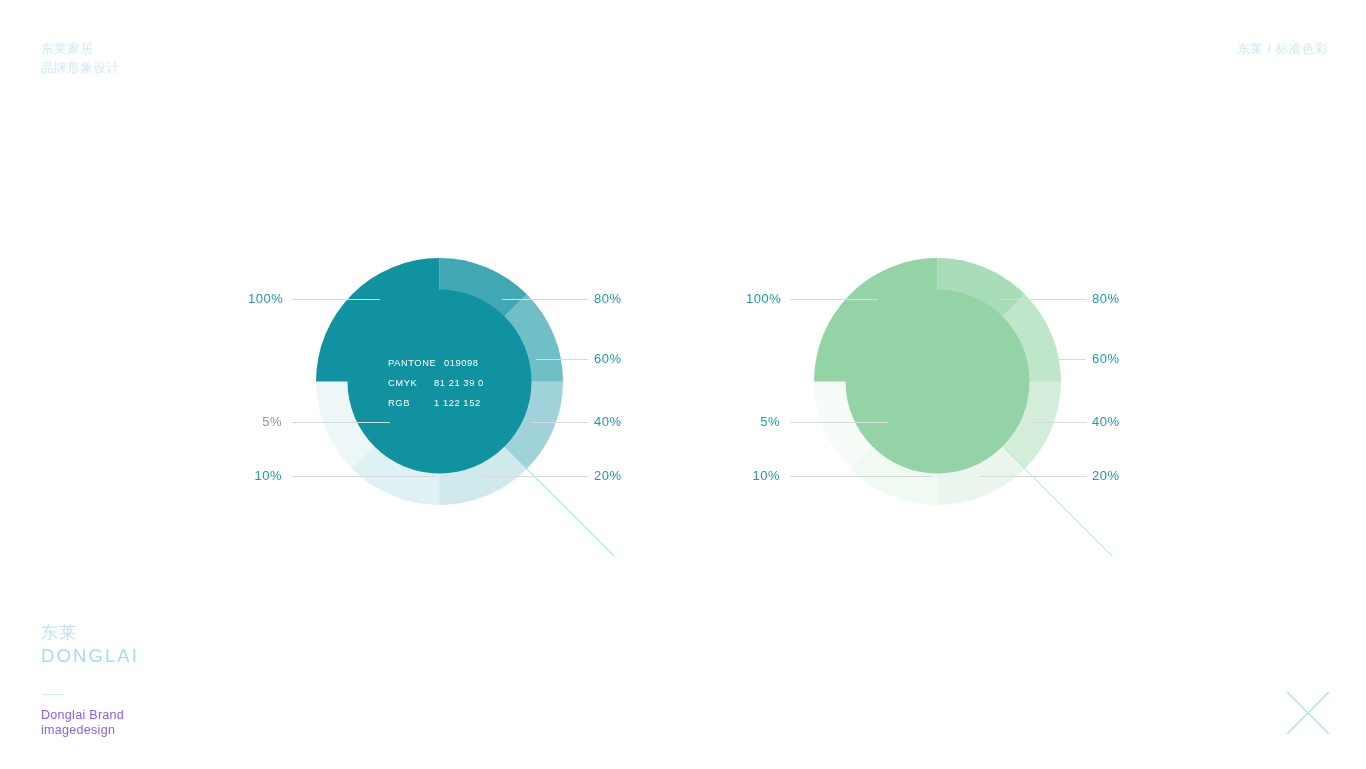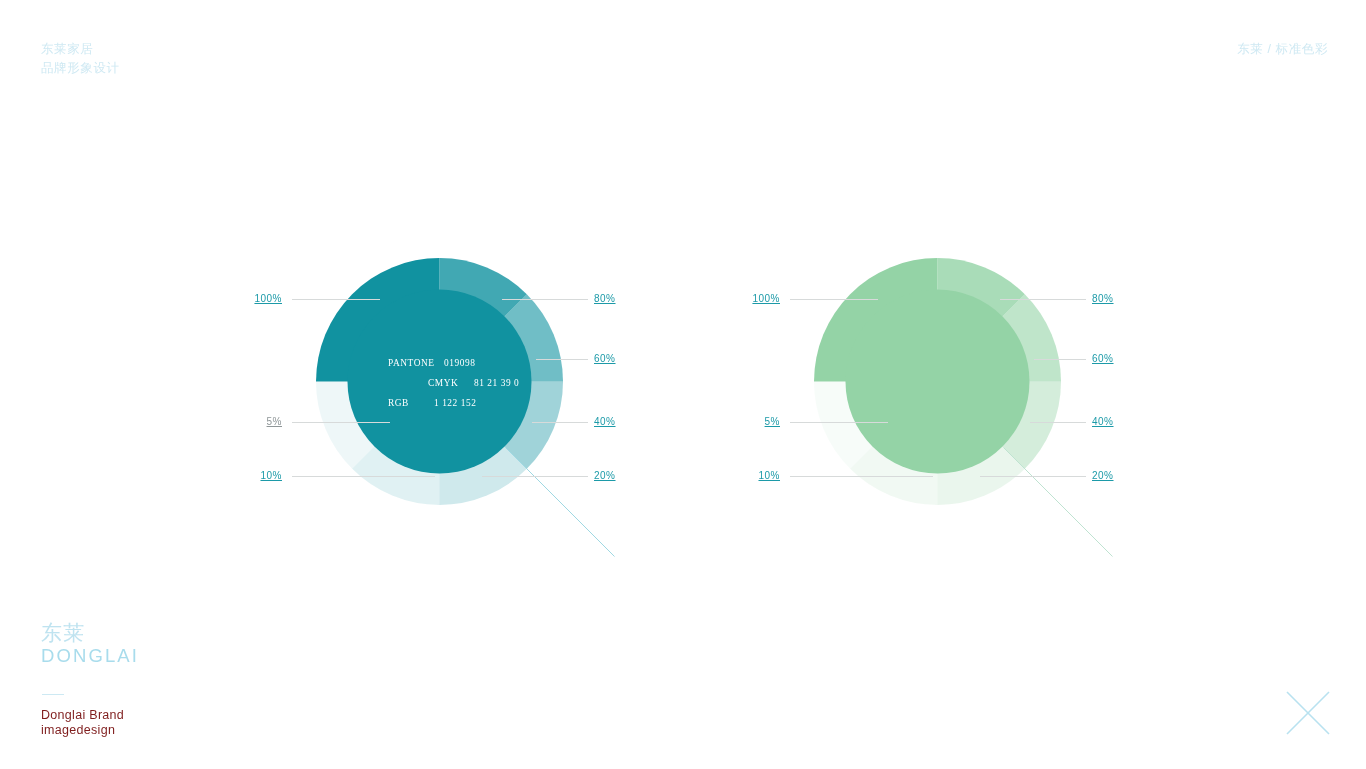--- a/index.html
+++ b/index.html
@@ -66,74 +66,73 @@
     width: 247px;
     text-align: left;
     padding-left: 72px;
     box-sizing: border-box;
     color: #ffffff;
     font-size: 9.4px;
     letter-spacing: 0.55px;
     line-height: 20px;
     pointer-events: none;
   }
-  .info-row { white-space: nowrap; font-family: Liberation Serif, serif; }
+  .info-row { white-space: nowrap; }
   .info-key { display: inline-block; }
   .info-val { display: inline-block; }
   .k-pantone { width: 56px; }
-  .k-cmyk { width: 46px; margin-left: 40px; }
+  .k-cmyk { width: 46px; }
   .k-rgb { width: 46px; }
 
   
   .tick {
     position: absolute;
-    font-size: 10px;
+    font-size: 13px;
     letter-spacing: 0.5px;
     color: #1c9aa8;
     white-space: nowrap;
     line-height: 10px;
-    text-decoration: underline;
   }
   .tick.gray { color: #8f9698; }
   .tick.l { text-align: right; }
   .tick.r { text-align: center; }
 
   .leader {
     position: absolute;
     height: 1px;
     background: #d7dada;
   }
 
   
   .brand {
     position: absolute;
     left: 41px;
     top: 622px;
   }
   .brand-cn {
-    font-size: 21px;
+    font-size: 17px;
     color: #bfe3f0;
     letter-spacing: 1.2px;
     line-height: 22px;
   }
   .brand-en {
     font-size: 18.5px;
     color: #a8dcec;
     letter-spacing: 2.1px;
     line-height: 23px;
   }
   .brand-rule {
     width: 22px;
     height: 1px;
     background: #cde9f3;
     margin: 27px 0 13px 1px;
   }
   .brand-sub {
     font-size: 12.5px;
-    color: #7f1d1d;
+    color: #8b5cf6;
     letter-spacing: 0.3px;
     line-height: 15px;
   }
 
   .close-x {
     position: absolute;
     right: 35px;
     bottom: 33px;
     width: 46px;
     height: 46px;

